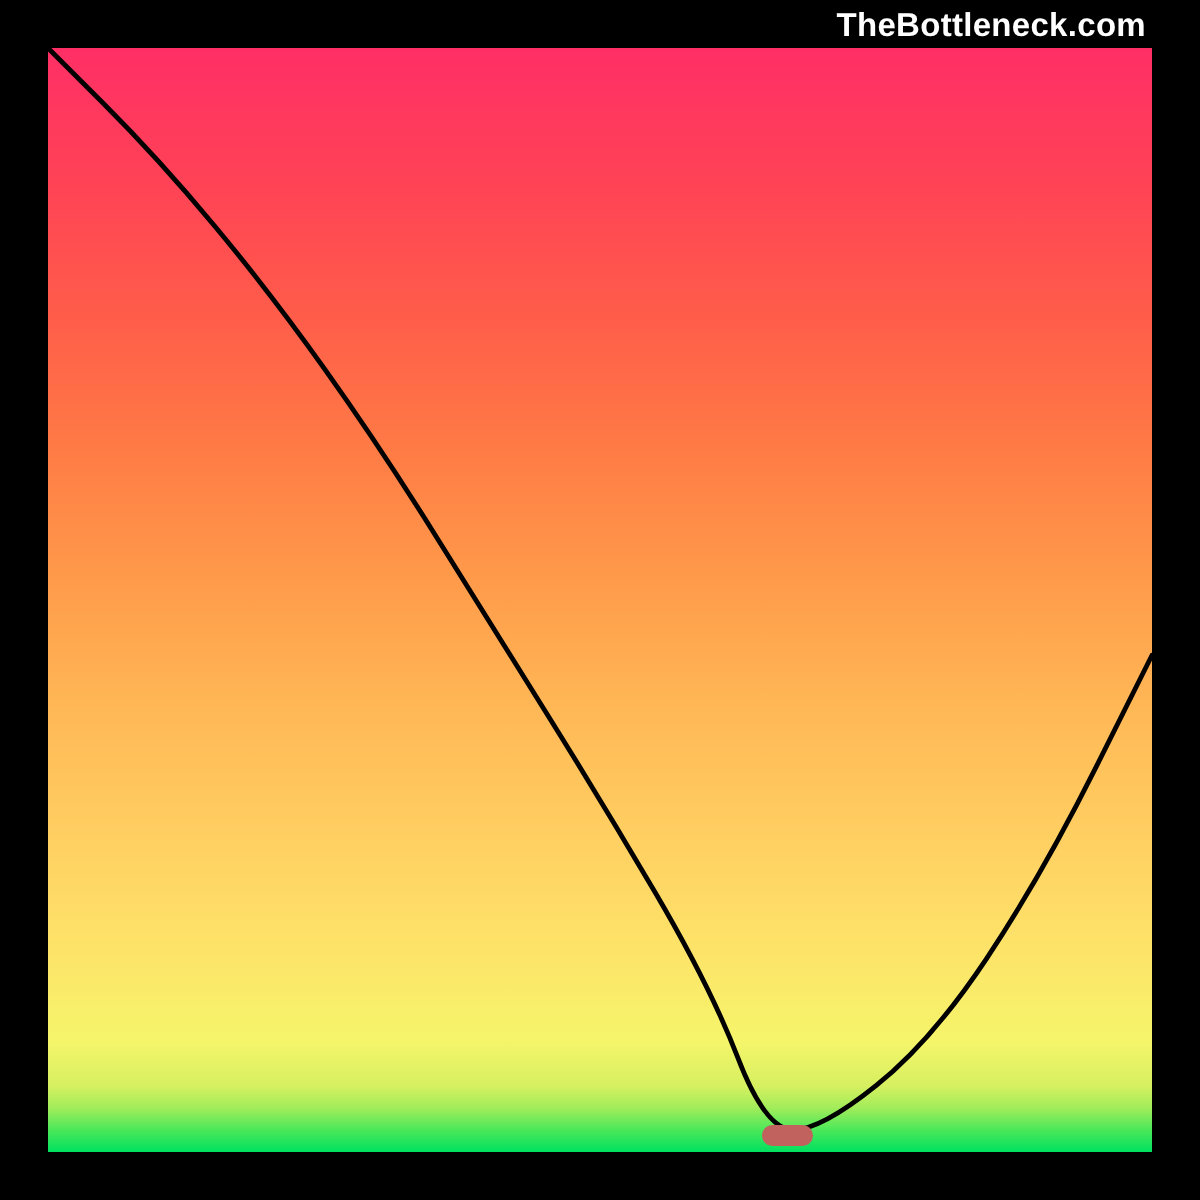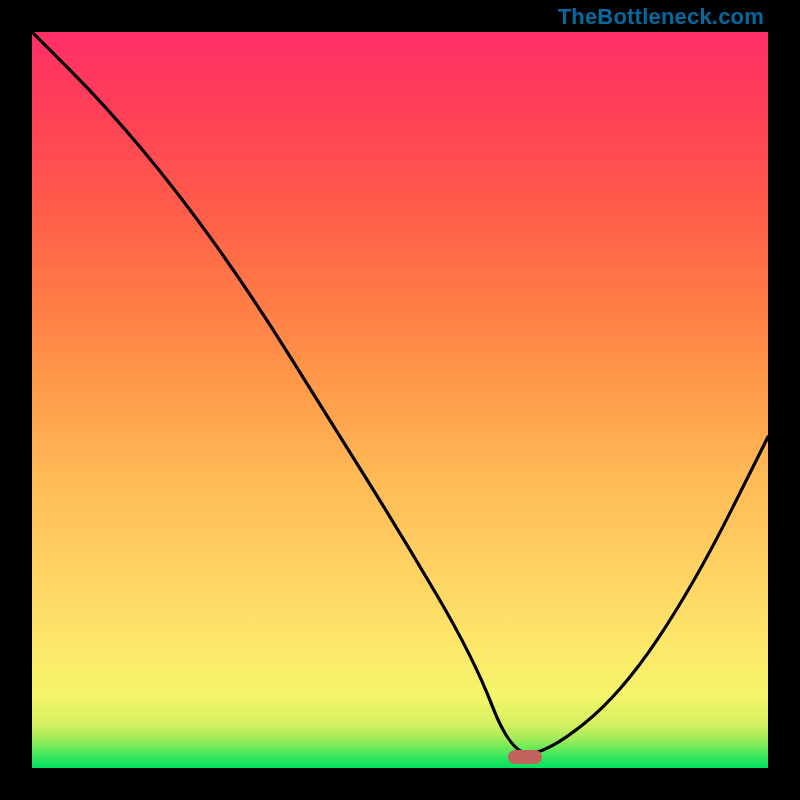--- a/index.html
+++ b/index.html
@@ -43,21 +43,21 @@
     );
     overflow: hidden;
   }
   .watermark {
     position: absolute;
     top: 4px;
     right: 36px;
     font-family: Arial, Helvetica, sans-serif;
     font-size: 22px;
     font-weight: 600;
-    color: #0369a1;
+    color: #ffffff;
     letter-spacing: 0.2px;
     user-select: none;
   }
   .curve {
     position: absolute;
     left: 0;
     top: 0;
     width: 736px;
     height: 736px;
     pointer-events: none;

